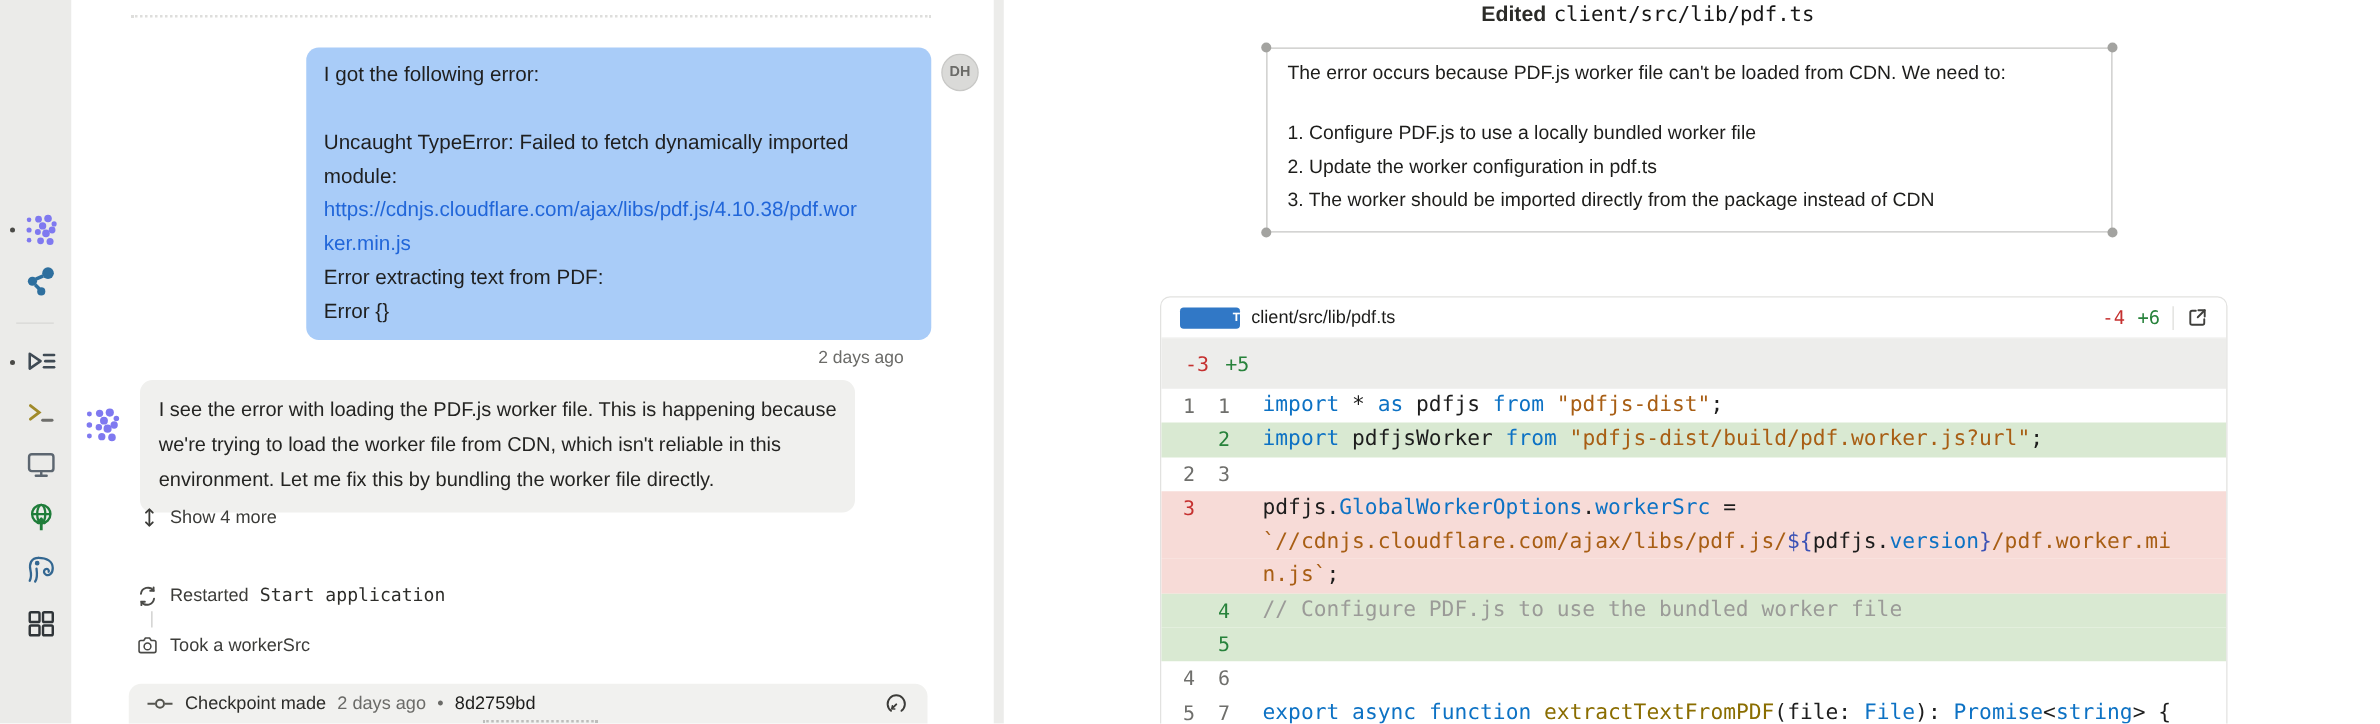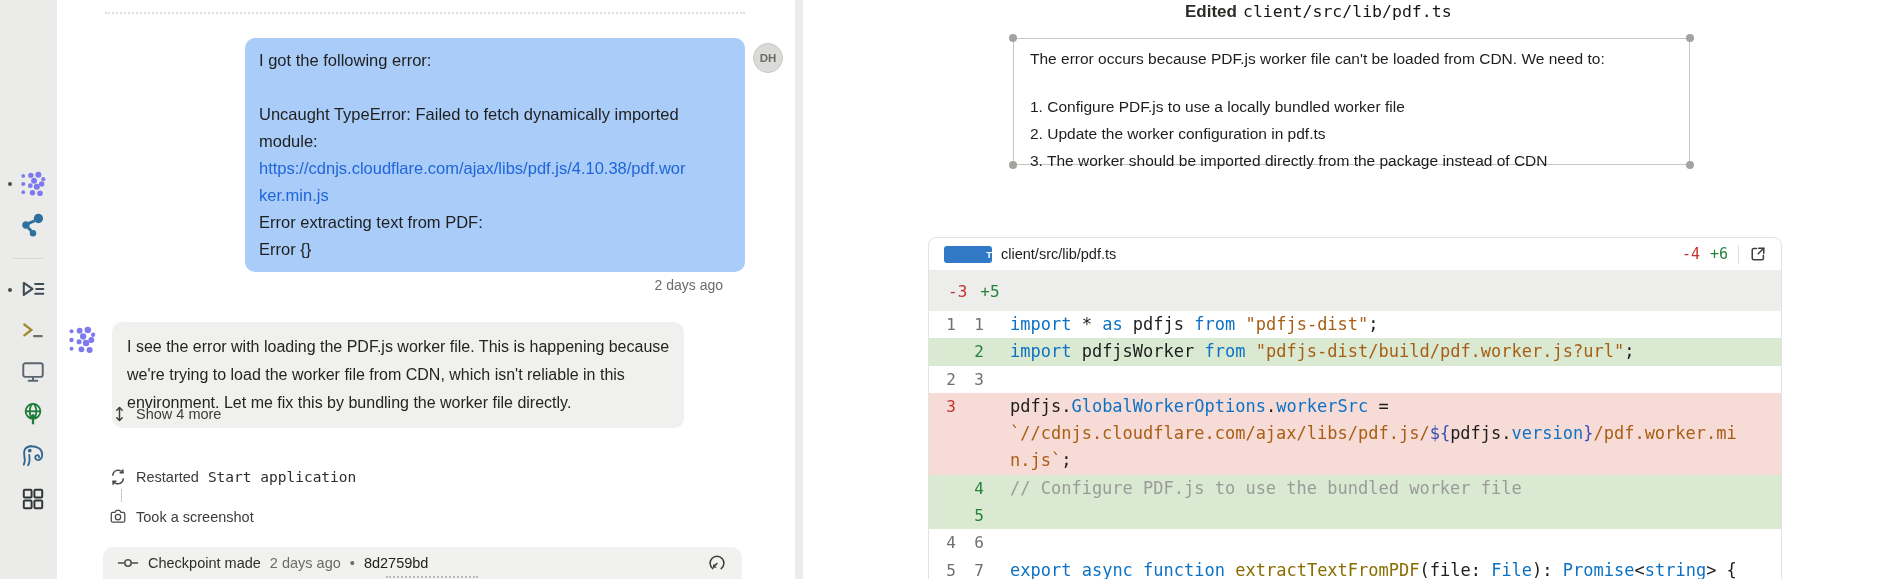--- a/index.html
+++ b/index.html
@@ -19,21 +19,21 @@
                 border-radius:10px; padding:9px 14px; font-size:16.5px; line-height:27px; color:#1f1f1f;}
   .user-bubble .ln{ white-space:nowrap; }
   .user-bubble .blank{ height:27px; }
   .link-line{ color:#2166d9; }
   .avatar{ position:absolute; left:753px; top:43px; width:30px; height:30px; border-radius:50%;
            background:#dadad8; border:1px solid #c8c8c6; color:#6b6b68; font-size:11.5px; font-weight:bold;
            display:flex; align-items:center; justify-content:center; }
   .msg-time{ position:absolute; left:245px; top:277px; width:478px; text-align:right;
              font-size:14px; color:#6b6b68; }
   .agent-msg-icon{ position:absolute; left:68px; top:326px; width:28px; height:28px; }
-  .agent-bubble{ position:absolute; left:112px; top:322px; background:#f0f0ee; border-radius:10px;
+  .agent-bubble{ position:absolute; left:112px; top:304px; background:#f0f0ee; border-radius:10px;
                  padding:11px 15px; font-size:16px; line-height:28px; color:#242422; }
   .agent-bubble .ln{ white-space:nowrap; }
 
   .action-row{ position:absolute; display:flex; align-items:center; gap:9px;
                font-size:14.5px; color:#3c3c39; }
   .action-row .mono{ font-family:"DejaVu Sans Mono","Liberation Mono",monospace; font-size:14.5px; color:#2d2d2a; }
   .connector{ position:absolute; left:121px; top:489px; width:1px; height:13px; background:#c9c9c7; }
 
   .checkpoint{ position:absolute; left:103px; top:547px; width:639px; height:40px; background:#f1f1ef;
                border-radius:10px 10px 0 0; display:flex; align-items:center; padding:0 14px 8px 14px; gap:9px;
@@ -47,21 +47,21 @@
 
   
   .panel-gap{ position:absolute; left:795px; top:0; width:8px; height:579px; background:#ececea; }
 
   
   .edit-title{ position:absolute; left:1185px; top:2px; font-size:17px; color:#2b2b28; }
   .edit-title .act{ font-weight:700; }
   .edit-title .file{ font-family:"DejaVu Sans Mono","Liberation Mono",monospace; font-weight:normal;
                      font-size:16.5px; color:#161616; margin-left:6px; }
 
-  .note-box{ position:absolute; left:1013px; top:38px; width:677px; height:127px; background:#fff;
+  .note-box{ position:absolute; left:1013px; top:38px; width:677px; height:148px; background:#fff;
              border:1.5px solid #c6c6c4; }
   .note-box .handle{ position:absolute; width:8px; height:8px; border-radius:50%; background:#a3a3a0; }
   .nb-inner{ padding:11px 16px; font-size:15.5px; color:#1d1d1b; }
   .nb-intro{ white-space:nowrap; margin-bottom:25px; }
   .nb-item{ white-space:nowrap; line-height:27px; }
 
   .diff-card{ position:absolute; left:928px; top:237px; width:854px; height:400px;
               border:1px solid #e2e2e0; border-radius:8px; background:#fff; overflow:hidden; }
   .diff-head{ height:33px; display:flex; align-items:center; padding:0 14px 0 15px; gap:9px;
               border-bottom:1px solid #ececea; }
@@ -272,21 +272,21 @@
 
   <div class="connector"></div>
 
   <div class="action-row" style="left:109px; top:508px;">
     <span>
       <svg width="18" height="17" viewBox="0 0 24 22" fill="none" stroke="#4a4a47" stroke-width="1.7" stroke-linejoin="round">
         <path d="M3 7.5 Q3 5.5 5 5.5 H8 L9.8 2.8 H14.2 L16 5.5 H19 Q21 5.5 21 7.5 V16.5 Q21 18.5 19 18.5 H5 Q3 18.5 3 16.5 Z"></path>
         <circle cx="12" cy="11.8" r="3.6"></circle>
       </svg>
     </span>
-    <span>Took a screenshot</span>
+    <span>Took a workerSrc</span>
   </div>
 
   <div class="checkpoint">
     <span>
       <svg width="22" height="12" viewBox="0 0 22 12" fill="none" stroke="#55554f" stroke-width="1.6">
         <path d="M1 6 H7"></path>
           <circle cx="11" cy="6" r="3.2"></circle>
           <path d="M15 6 H21"></path>
       </svg>
     </span>

